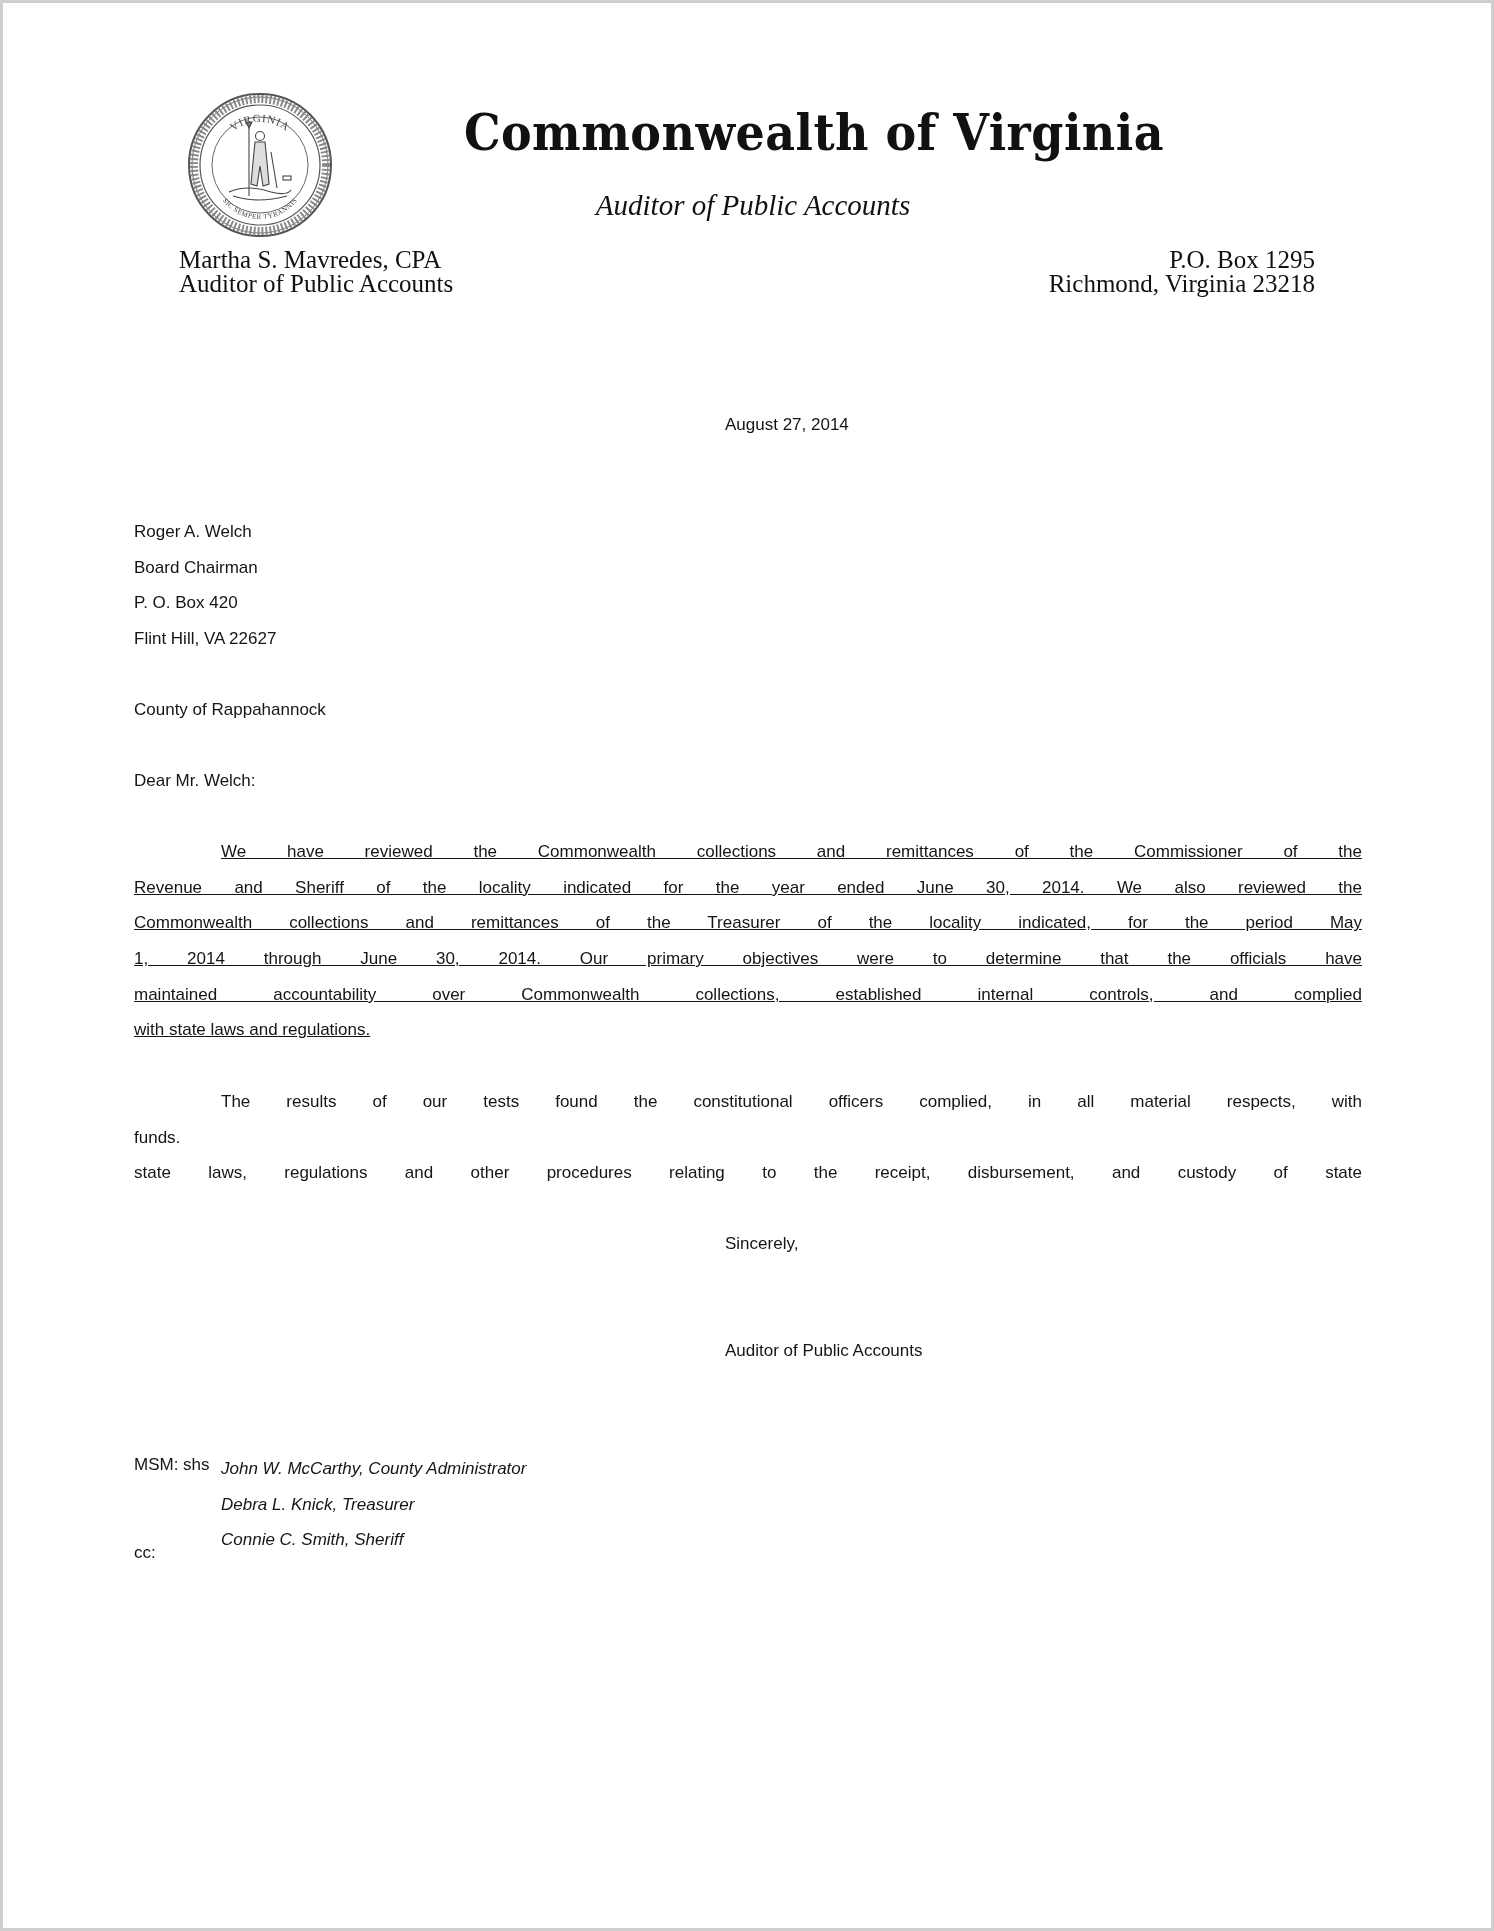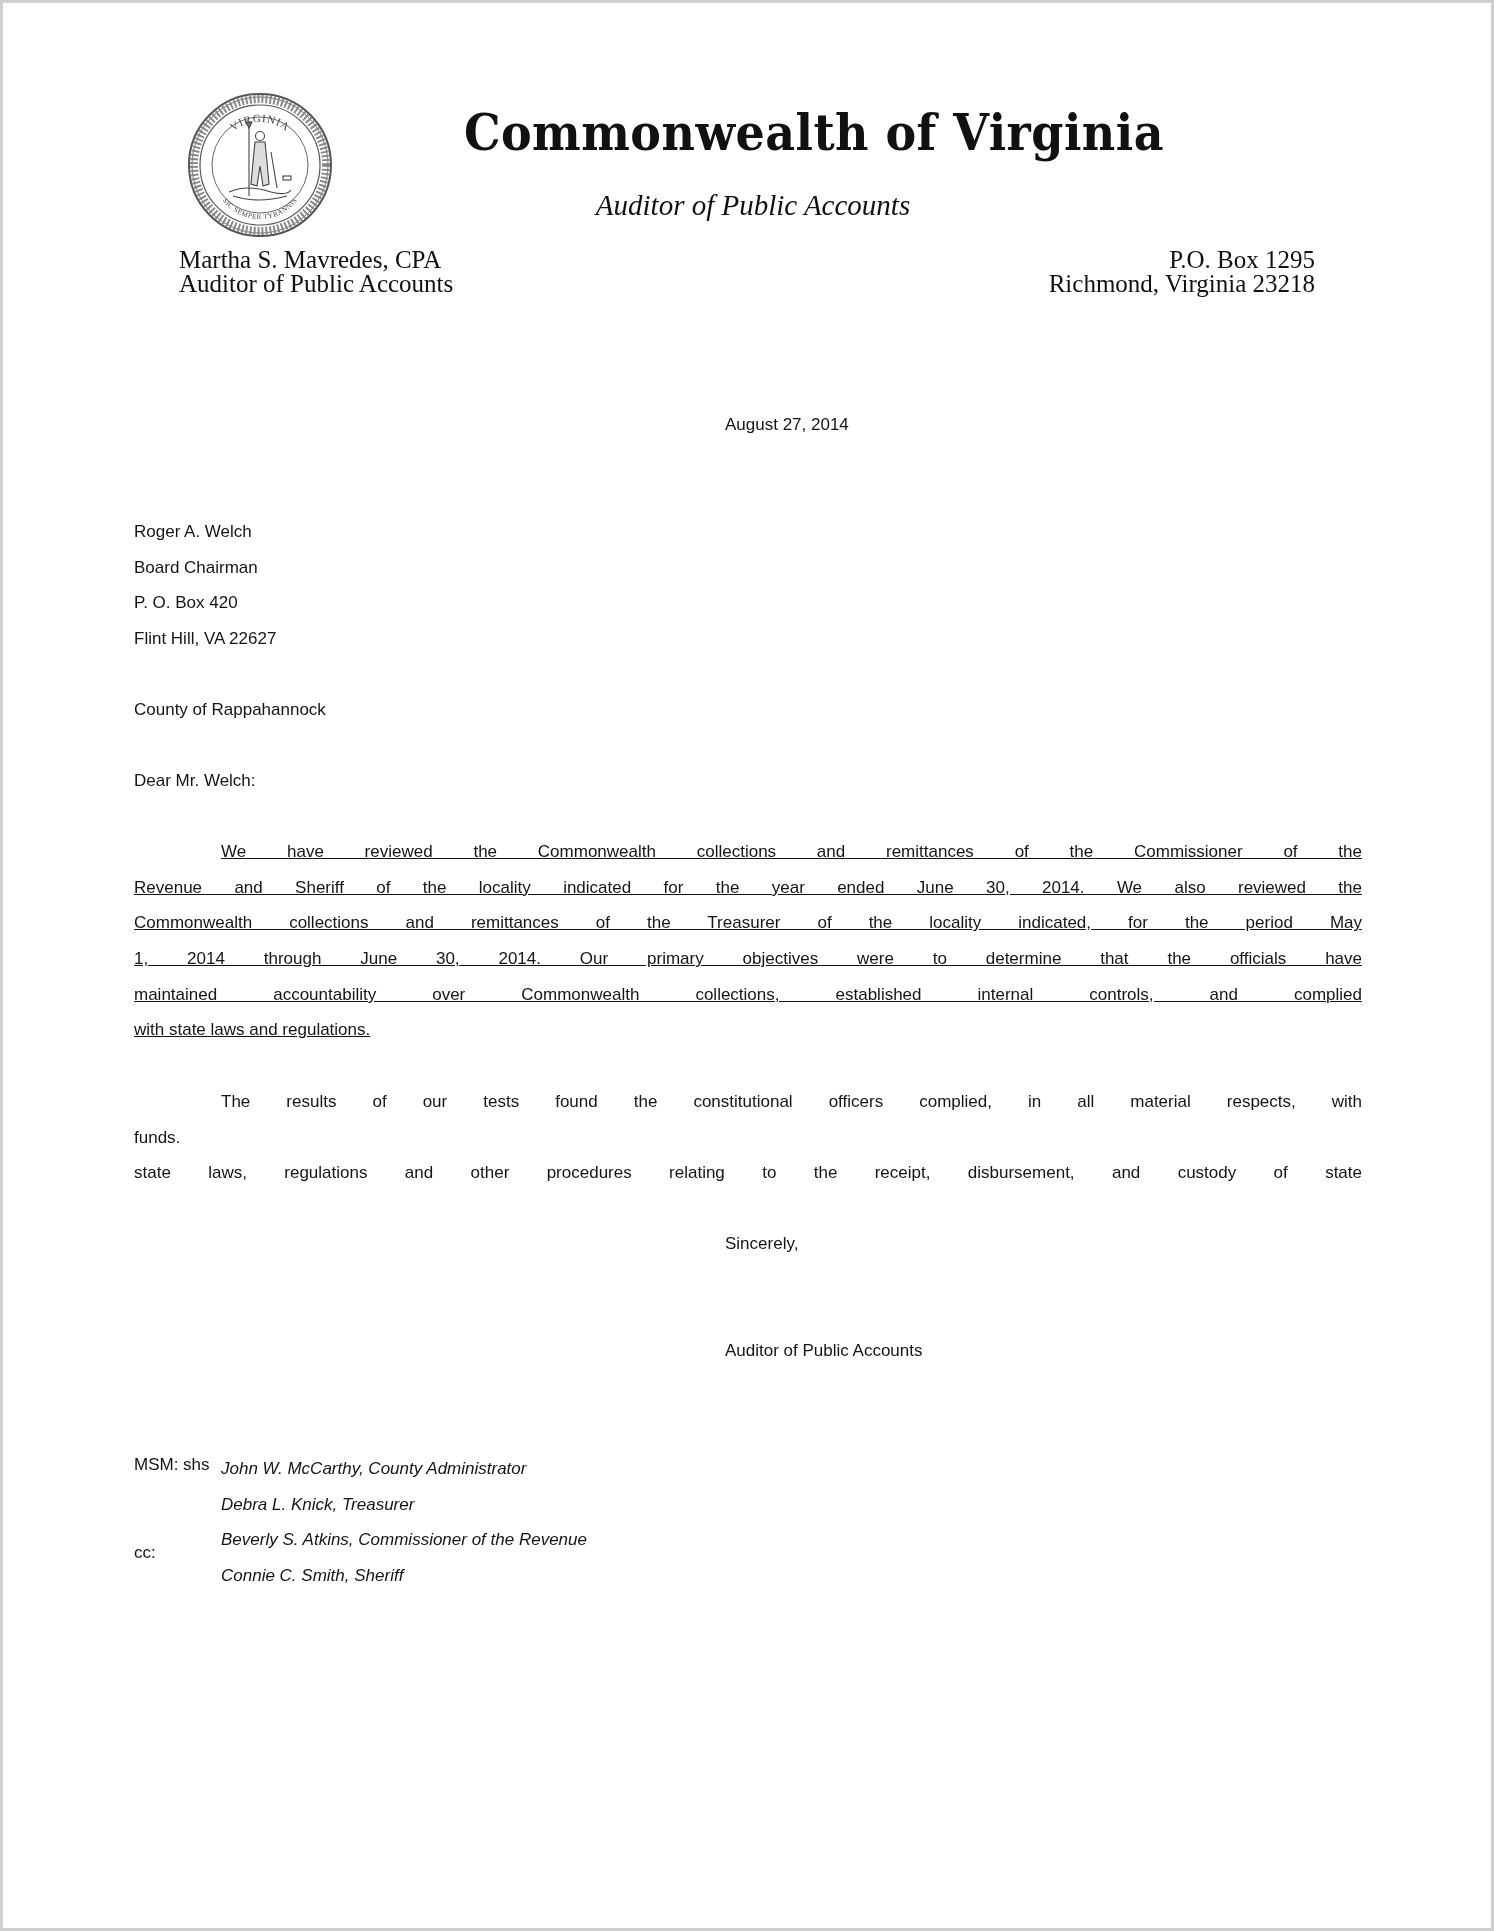--- a/index.html
+++ b/index.html
@@ -119,17 +119,16 @@
   </div>
 
   <div class="abs sans body-text closing">Sincerely,</div>
   <div class="abs sans body-text signer">Auditor of Public Accounts</div>
   <div class="abs sans body-text initials">MSM: shs</div>
 
   <div class="abs sans body-text cc-label">cc:</div>
   <div class="abs sans body-text cc-list">
     <div>John W. McCarthy, County Administrator</div>
     <div>Debra L. Knick, Treasurer</div>
-    <div>Beverly S. Atkins, Commissioner of the Revenue</div>
     <div>Connie C. Smith, Sheriff</div>
   </div>
 
 </div>
 
 </body></html>

